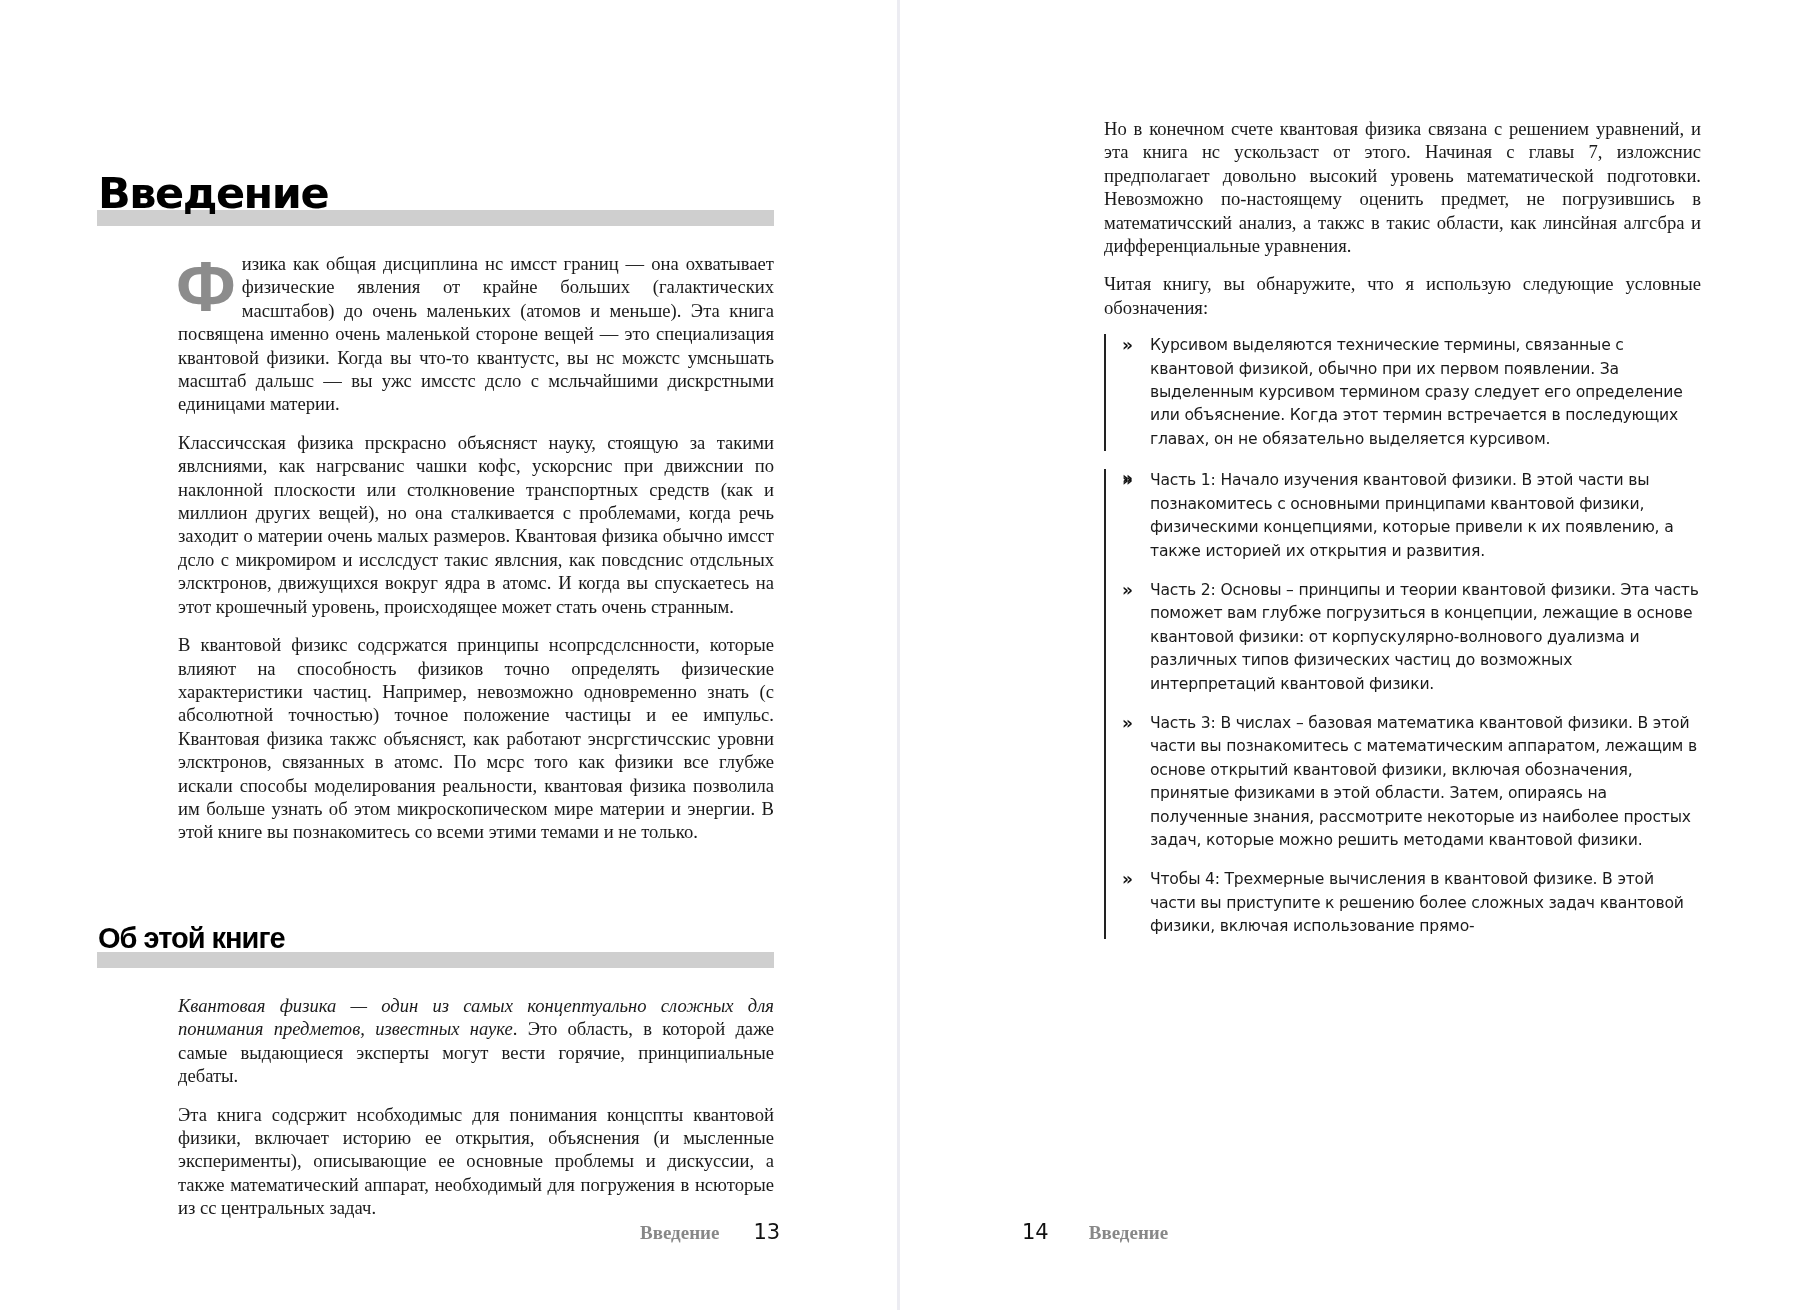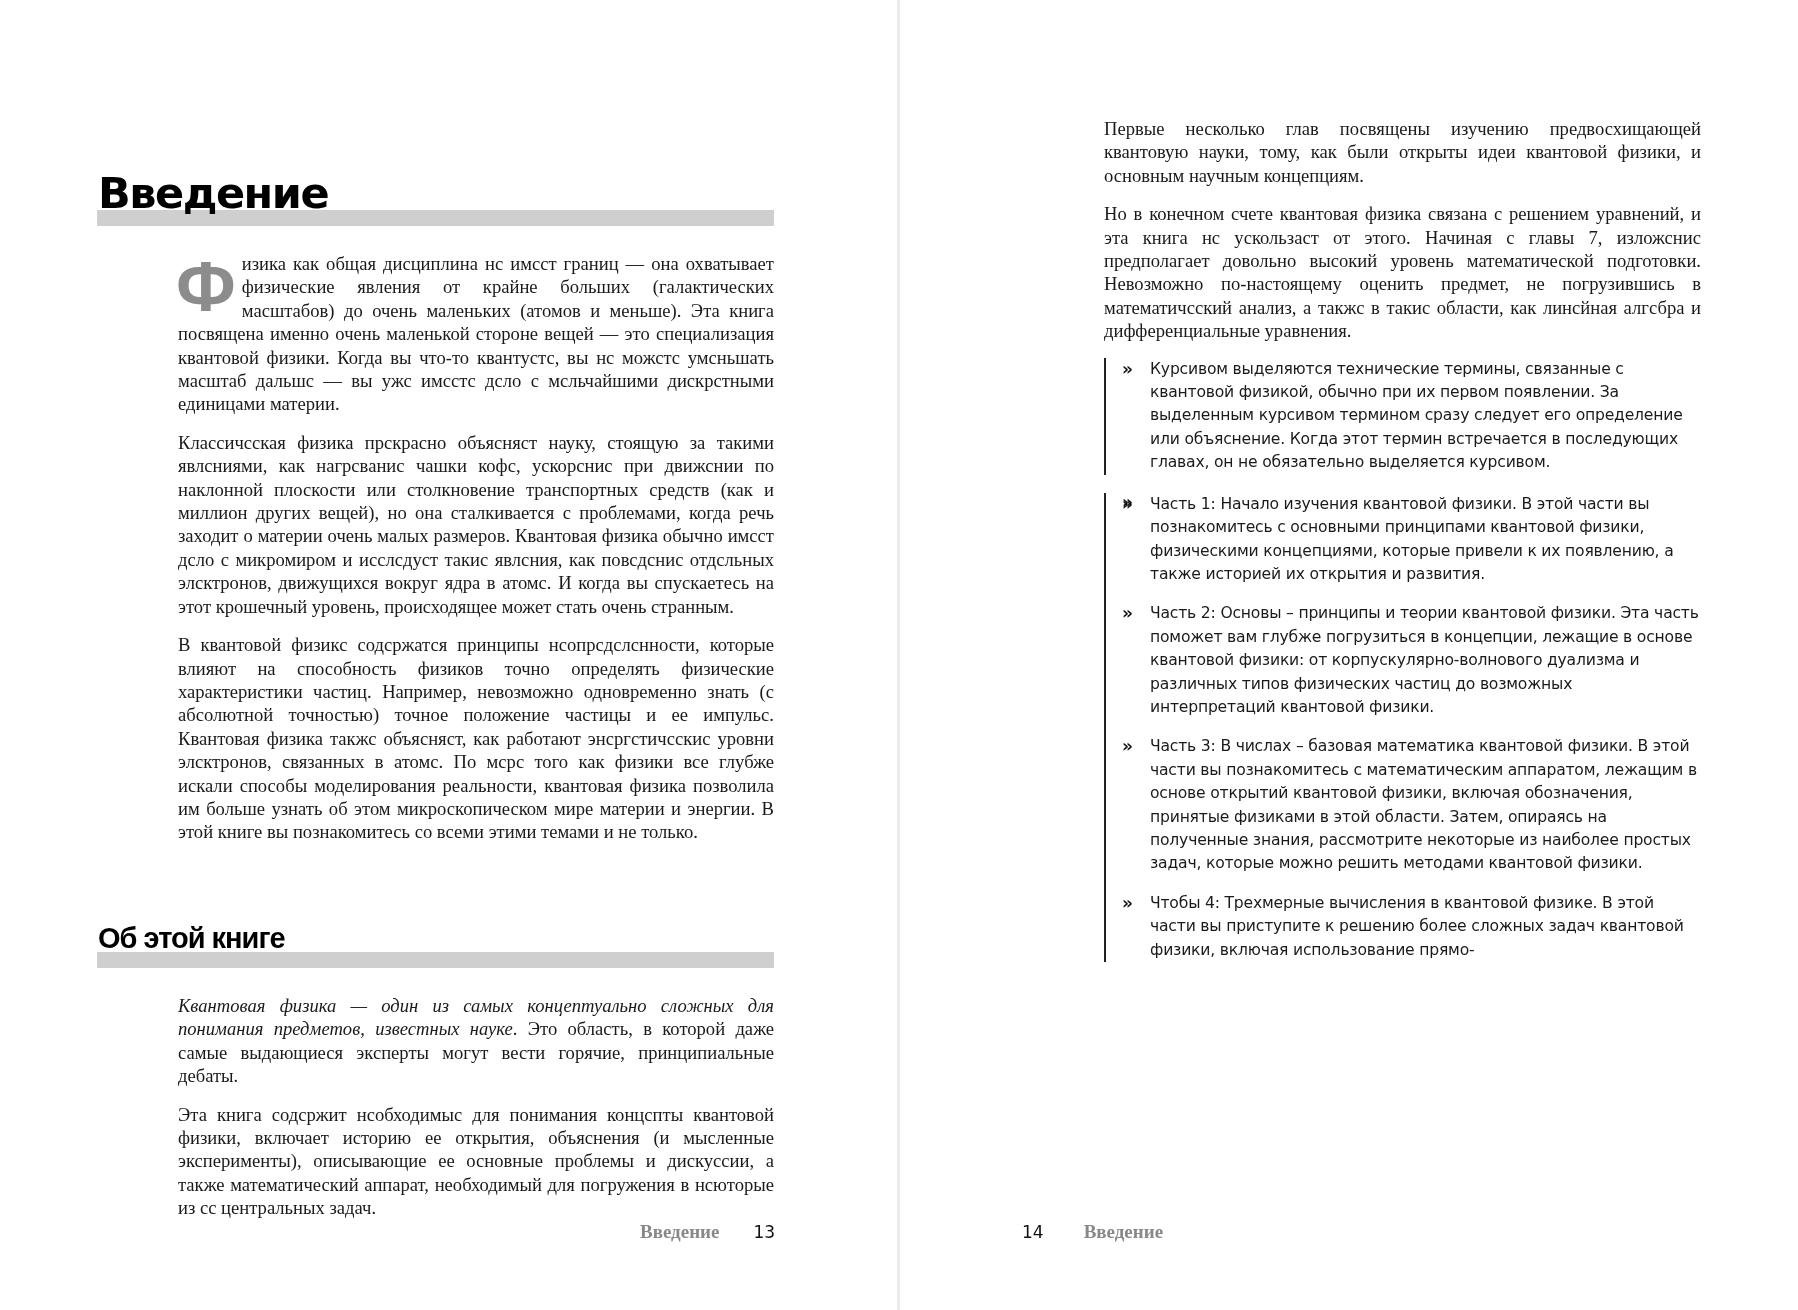--- a/index.html
+++ b/index.html
@@ -33,21 +33,21 @@
     
     .blist { position: relative; margin: 0 0 18px 0; padding: 0; border-left: 2px solid #222; }
     .bitem { position: relative; padding-left: 44px; margin: 0 0 16px 0; font-family: "DejaVu Sans", sans-serif; font-size: 15.6px; line-height: 23.4px; color: #1a1a1a; text-align: left; letter-spacing: -0.2px; }
     .bitem:last-child { margin-bottom: 0; }
     .bmark { position: absolute; left: 16px; top: 0; font-family: "DejaVu Sans", sans-serif; font-weight: bold; font-size: 17px; color: #111; }
     .bterm { font-weight: normal; }
 
     
     .footer { position: absolute; top: 1220px; font-family: "Liberation Serif", serif; font-size: 19px; line-height: 24px; }
     .footer .fsec { color: #888888; font-weight: bold; }
-    .footer .fnum { color: #111; font-family: "DejaVu Sans", sans-serif; font-size: 17px; }
+    .footer .fnum { color: #111; font-family: "DejaVu Sans", sans-serif; font-size: 21px; }
     .footer-left { left: 640px; }
     .footer-left .fnum { margin-left: 34px; }
     .footer-right { left: 1022px; }
     .footer-right .fsec { margin-left: 40px; }
   </style>
 </head>
 <body>
 
 <div class="spread">
   <div class="gutter"></div>
@@ -77,22 +77,22 @@
     </div>
 
     <div class="footer footer-left">
       <span class="fsec">Введение</span><span class="fnum">13</span>
     </div>
   </div>
 
   <div class="page page-right"></div>
 
   <div class="body-text right-col" style="top: 117px;">
-    <p>Первые несколько глав посвящены изучению предвосхищающей квантовую науки, тому, как были открыты идеи квантовой физики, и основным научным концепциям.</p>
     <p>Но в конечном счете квантовая физика связана с решением уравнений, и эта книга нс ускользаст от этого. Начиная с главы 7, изложснис предполагает довольно высокий уровень математической подготовки. Невозможно по-настоящему оценить предмет, не погрузившись в математичсский анализ, а такжс в такис области, как линсйная алгсбра и дифференциальные уравнения.</p>
+    <p>Читая книгу, вы обнаружите, что я использую следующие условные обозначения:</p>
 
     <div class="blist">
       <div class="bitem">
         <span class="bmark">»</span>
         <span>Курсивом выделяются технические термины, связанные с квантовой физикой, обычно при их первом появлении. За выделенным курсивом термином сразу следует его определение или объяснение. Когда этот термин встречается в последующих главах, он не обязательно выделяется курсивом.</span>
       </div>
       <div class="bitem">
         <span class="bmark">»</span>
       </div>
     </div>

